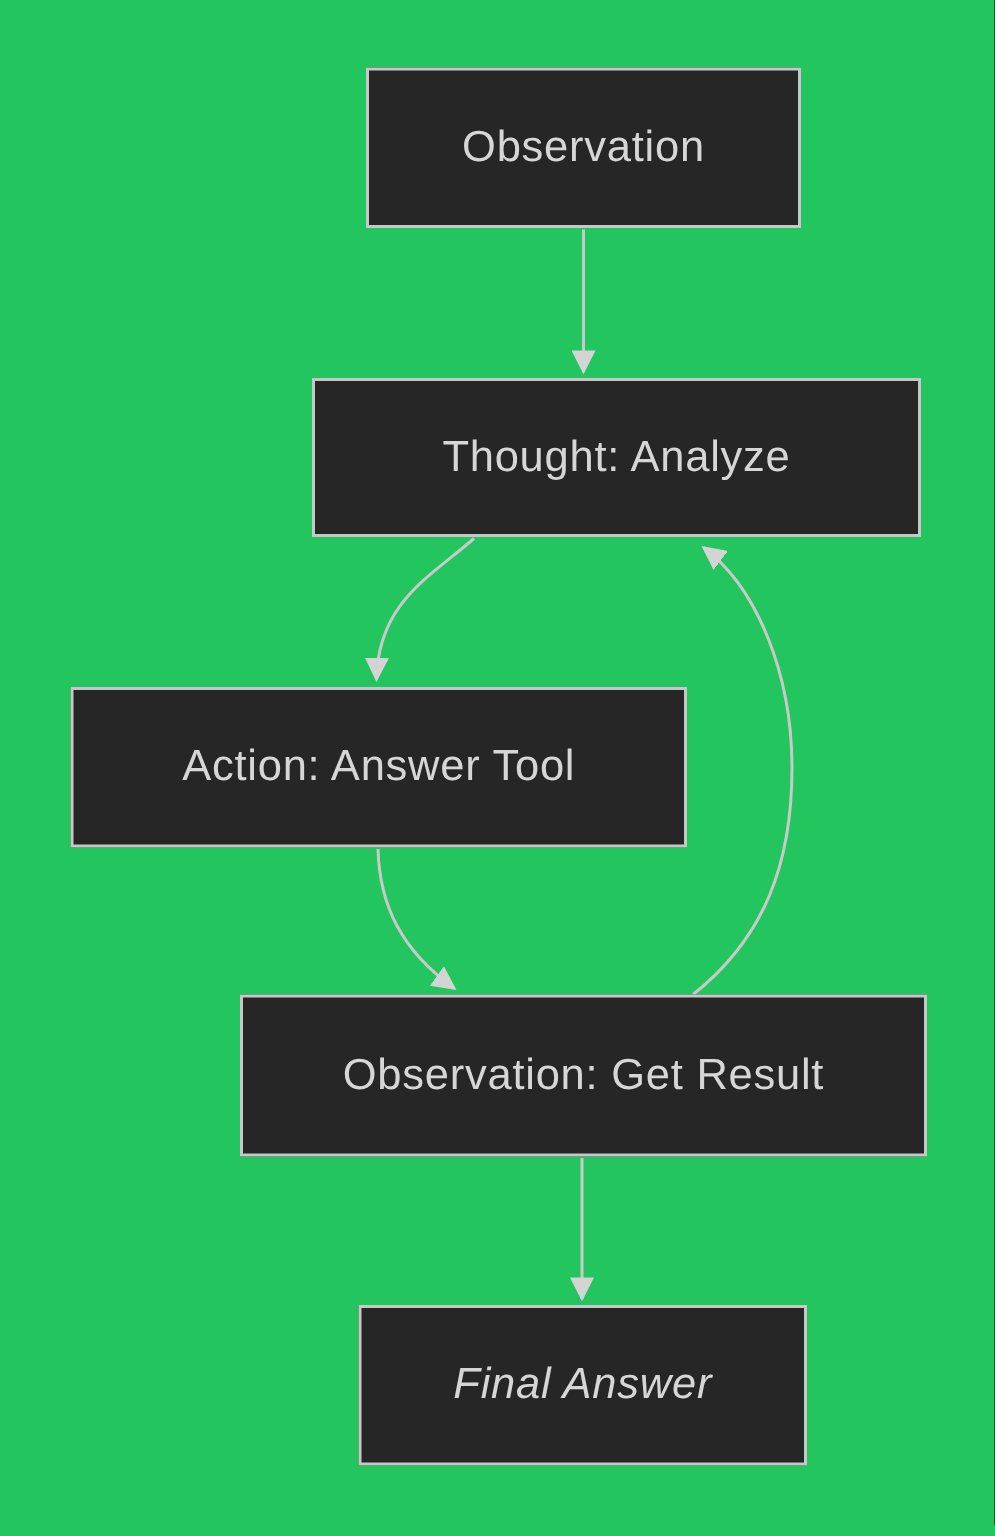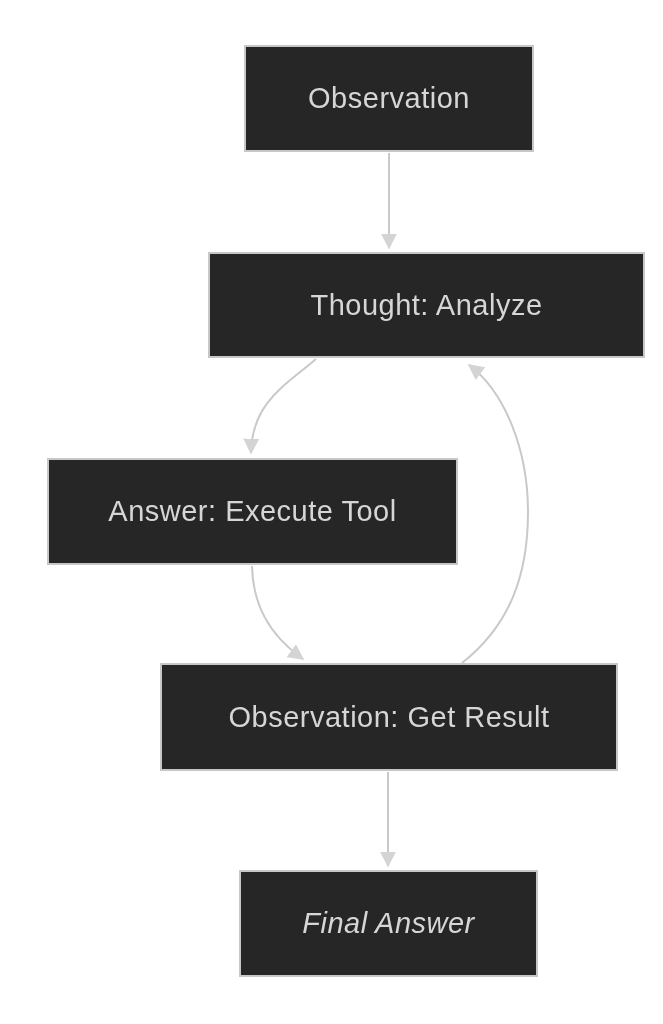--- a/index.html
+++ b/index.html
@@ -4,21 +4,21 @@
 <style>
   html, body {
     margin: 0;
     padding: 0;
     background: #000000;
   }
   .stage {
     position: relative;
     width: 663px;
     height: 1024px;
-    background: #ffffff;
+    background: #22c55e;
     overflow: hidden;
     font-family: "Liberation Sans", "DejaVu Sans", sans-serif;
   }
   .edges {
     position: absolute;
     left: 0;
     top: 0;
     width: 663px;
     height: 1024px;
   }
@@ -30,21 +30,21 @@
     color: #d6d6d6;
     display: flex;
     align-items: center;
     justify-content: center;
     font-size: 29px;
     letter-spacing: 0.5px;
     white-space: nowrap;
     text-align: center;
   }
   .node-observation   { left: 244px; top: 45px;  width: 290px; height: 107px; }
-  .node-thought       { left: 208px; top: 252px; width: 437px; height: 106px; }
+  .node-thought       { left: 208px; top: 252px; width: 406px; height: 106px; }
   .node-action        { left: 47px;  top: 458px; width: 411px; height: 107px; }
   .node-obs-result    { left: 160px; top: 663px; width: 458px; height: 108px; }
   .node-final-answer  { left: 239px; top: 870px; width: 299px; height: 107px; font-style: italic; }
 </style>
 </head>
 <body>
 
 <div class="stage">
 
   <svg class="edges" viewBox="0 0 663 1024" xmlns="http://www.w3.org/2000/svg">
@@ -67,21 +67,21 @@
 
   <div class="node node-observation">
     <span>Observation</span>
   </div>
 
   <div class="node node-thought">
     <span>Thought: Analyze</span>
   </div>
 
   <div class="node node-action">
-    <span>Answer: Execute Tool</span>
+    <span>Action: Answer Tool</span>
   </div>
 
   <div class="node node-obs-result">
     <span>Observation: Get Result</span>
   </div>
 
   <div class="node node-final-answer">
     <span>Final Answer</span>
   </div>
 

